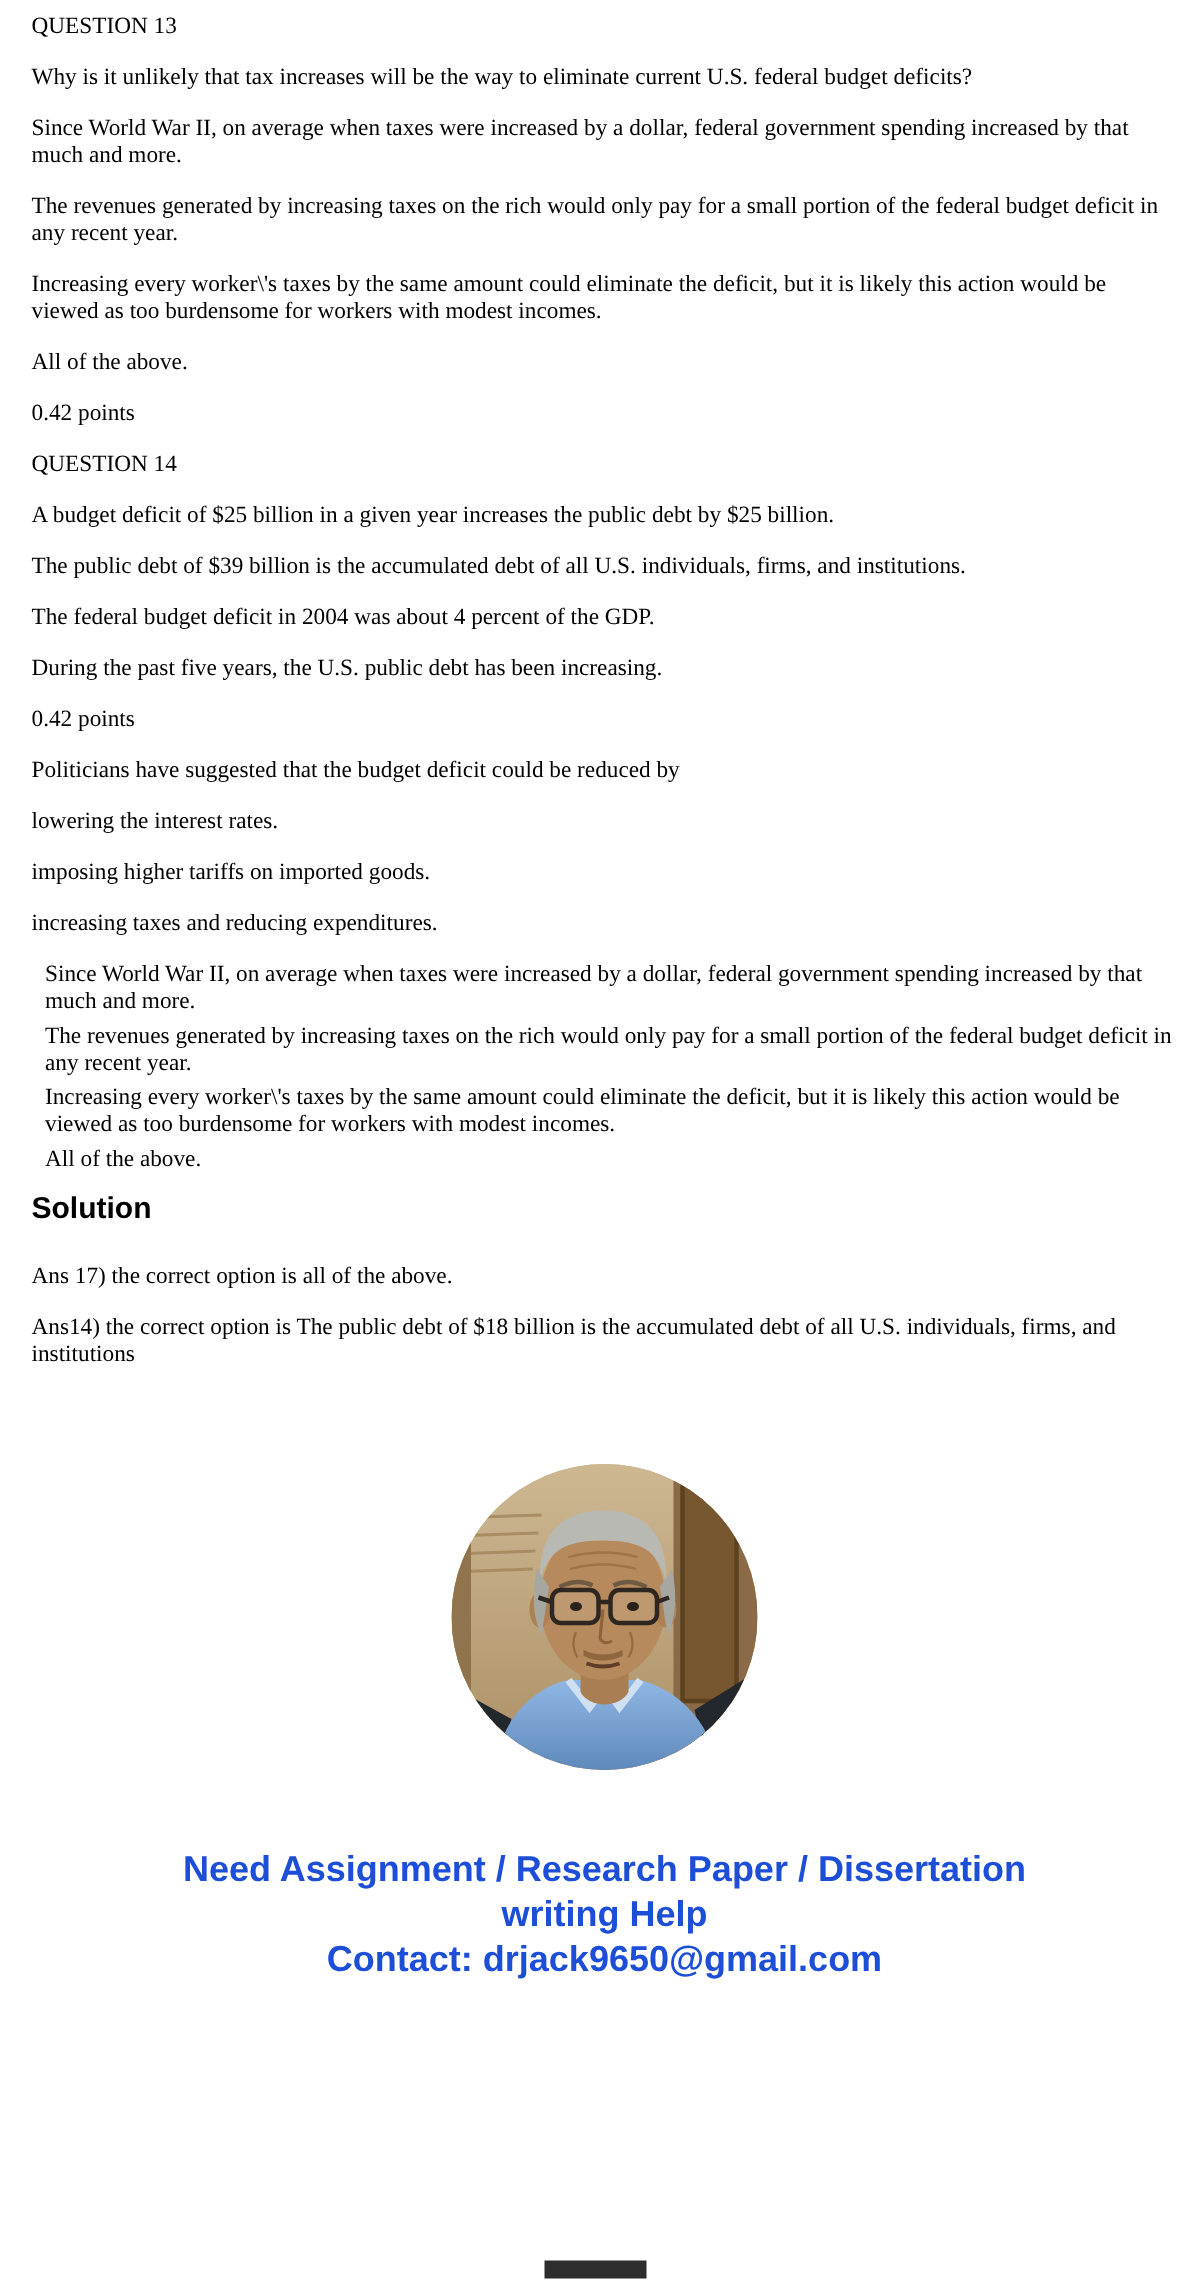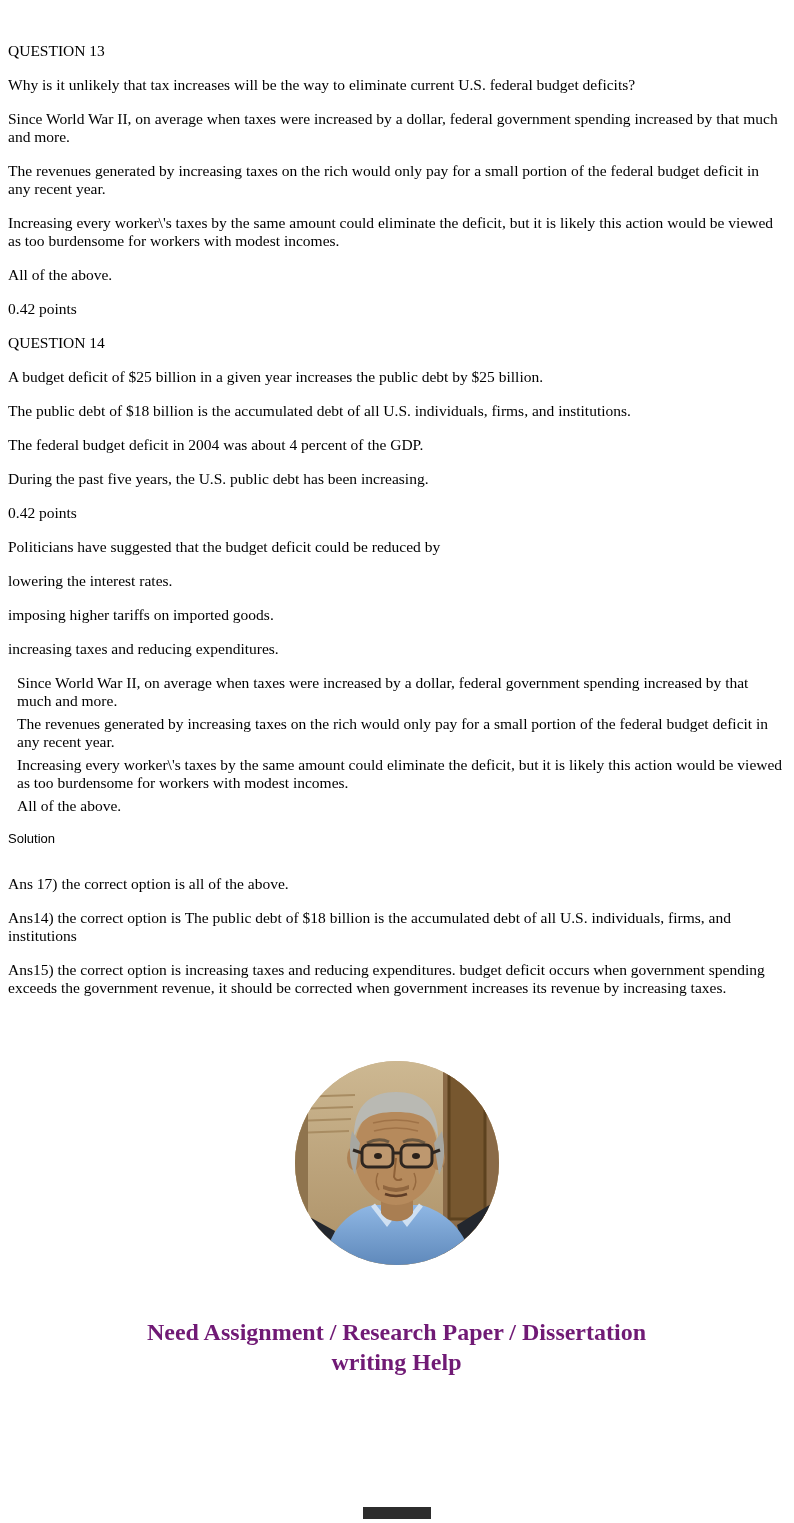--- a/index.html
+++ b/index.html
@@ -2,38 +2,38 @@
 <html><head>
 <meta charset="utf-8">
 <style>
   * { margin:0; padding:0; box-sizing:border-box; }
   html, body { background:#ffffff; }
   body {
     width:794px; height:1523px; position:relative; overflow:hidden;
     font-family:"Liberation Serif", serif;
     font-size:15.5px; line-height:18px; color:#000000;
   }
-  .doc { padding:9px 9px 0 8px;margin-top:33px; }
+  .doc { padding:9px 9px 0 21px; }
   .para { margin-bottom:16px; }
   .indent-block { margin-left:9px; margin-bottom:14px; }
   .indent-block .para2 { margin-bottom:5px; }
   .solution-heading {
     font-family:"Liberation Sans", sans-serif;
-    font-size:13px; font-weight:400; line-height:20px;
+    font-size:20px; font-weight:700; line-height:20px;
     margin:10px 0 26px 0;
   }
   .avatar-wrap {
     width:204px; height:204px; margin:64px auto 0 auto;
     border-radius:50%; overflow:hidden; background:#c4ac84;
   }
   .avatar-wrap svg { display:block; }
   .footer {
     margin-top:52px; text-align:center;
-    font-family:Liberation Serif, serif;
-    font-weight:700; font-size:24px; line-height:30px; color:#701a75;
+    font-family:Liberation Sans, sans-serif;
+    font-weight:700; font-size:24px; line-height:30px; color:#1d4ed8;
   }
   .bottom-bar {
     position:absolute; bottom:4px; left:50%; margin-left:-34px;
     width:68px; height:12px; background:#2d2d2d;
   }
 </style>
 </head>
 <body>
 
 <div class="doc">
@@ -41,42 +41,41 @@
   <p class="para">QUESTION 13</p>
   <p class="para">Why is it unlikely that tax increases will be the way to eliminate current U.S. federal budget deficits?</p>
   <p class="para">Since World War II, on average when taxes were increased by a dollar, federal government spending increased by that much and more.</p>
   <p class="para">The revenues generated by increasing taxes on the rich would only pay for a small portion of the federal budget deficit in any recent year.</p>
   <p class="para">Increasing every worker\'s taxes by the same amount could eliminate the deficit, but it is likely this action would be viewed as too burdensome for workers with modest incomes.</p>
   <p class="para">All of the above.</p>
   <p class="para">0.42 points</p>
 
   <p class="para">QUESTION 14</p>
   <p class="para">A budget deficit of $25 billion in a given year increases the public debt by $25 billion.</p>
-  <p class="para">The public debt of $18 billion is the accumulated debt of all U.S. individuals, firms, and institutions.</p>
+  <p class="para">The public debt of $39 billion is the accumulated debt of all U.S. individuals, firms, and institutions.</p>
   <p class="para">The federal budget deficit in 2004 was about 4 percent of the GDP.</p>
   <p class="para">During the past five years, the U.S. public debt has been increasing.</p>
   <p class="para">0.42 points</p>
 
   <p class="para">Politicians have suggested that the budget deficit could be reduced by</p>
   <p class="para">lowering the interest rates.</p>
   <p class="para">imposing higher tariffs on imported goods.</p>
   <p class="para">increasing taxes and reducing expenditures.</p>
 
   <div class="indent-block">
     <p class="para2">Since World War II, on average when taxes were increased by a dollar, federal government spending increased by that much and more.</p>
     <p class="para2">The revenues generated by increasing taxes on the rich would only pay for a small portion of the federal budget deficit in any recent year.</p>
     <p class="para2">Increasing every worker\'s taxes by the same amount could eliminate the deficit, but it is likely this action would be viewed as too burdensome for workers with modest incomes.</p>
     <p class="para2">All of the above.</p>
   </div>
 
   <h2 class="solution-heading">Solution</h2>
 
   <p class="para">Ans 17) the correct option is all of the above.</p>
   <p class="para">Ans14) the correct option is The public debt of $18 billion is the accumulated debt of all U.S. individuals, firms, and institutions</p>
-  <p class="para">Ans15) the correct option is increasing taxes and reducing expenditures. budget deficit occurs when government spending exceeds the government revenue, it should be corrected when government increases its revenue by increasing taxes.</p>
 
   <div class="avatar-wrap">
     <svg width="204" height="204" viewBox="0 0 204 204" aria-hidden="true">
       <defs>
         <linearGradient id="wall" x1="0" y1="0" x2="0" y2="1">
           <stop offset="0" stop-color="#cdb892"></stop>
           <stop offset="1" stop-color="#ac9066"></stop>
         </linearGradient>
         <linearGradient id="shirt" x1="0" y1="0" x2="0" y2="1">
           <stop offset="0" stop-color="#8fb7e4"></stop>
@@ -123,17 +122,18 @@
       <path d="M88,124 Q101,130 114,124 L114,128 Q101,134 88,128 Z" fill="#8a5f39" opacity="0.85"></path>
       <path d="M90,133 Q101,137 112,133" stroke="#5f3d26" stroke-width="2.5" fill="none"></path>
       <path d="M83,112 Q79,121 84,129" stroke="#96693f" stroke-width="1.5" fill="none"></path>
       <path d="M119,112 Q123,121 118,129" stroke="#96693f" stroke-width="1.5" fill="none"></path>
     </svg>
   </div>
 
   <div class="footer">
     <div>Need Assignment / Research Paper / Dissertation</div>
     <div>writing Help</div>
+    <div>Contact: drjack9650@gmail.com</div>
   </div>
 
 </div>
 
 <div class="bottom-bar"></div>
 
 </body></html>

